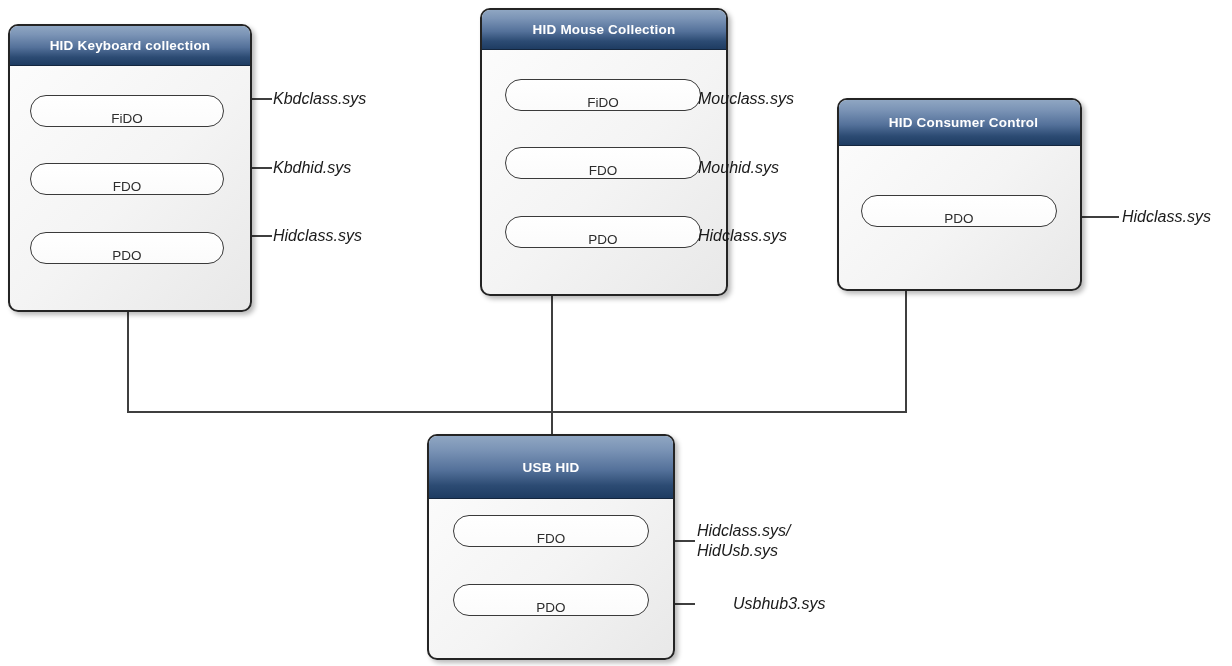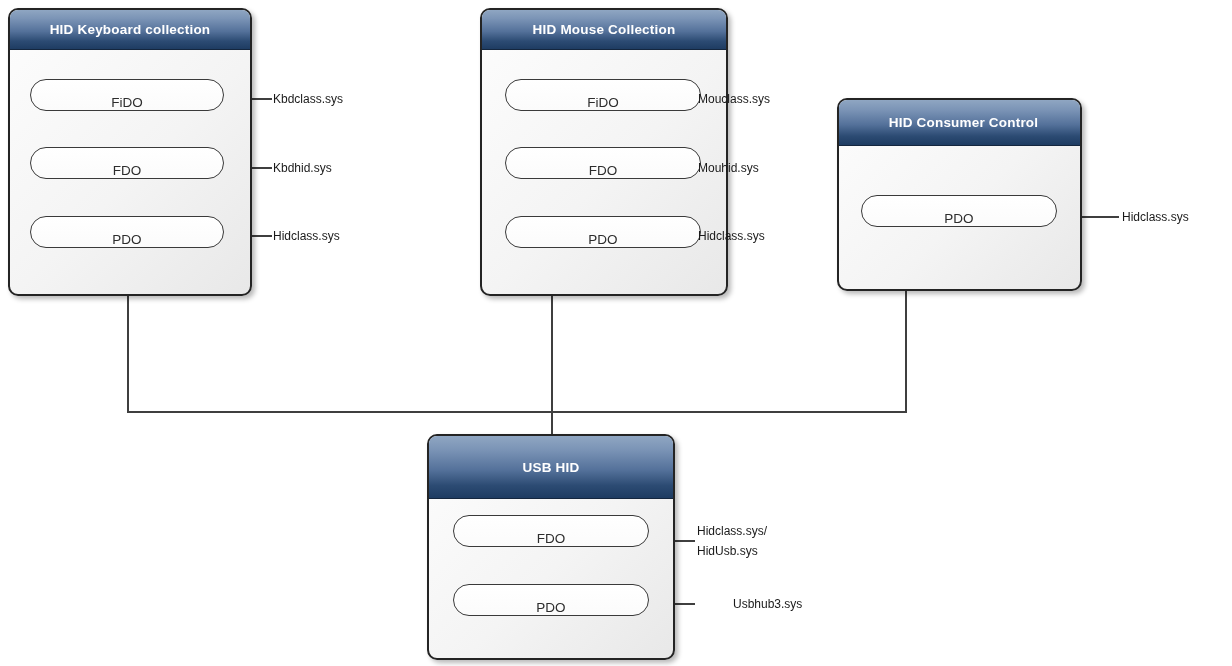--- a/index.html
+++ b/index.html
@@ -71,23 +71,24 @@
 
   .pill-label {
     color: var(--pill-text);
     font-size: 13.5px;
   }
 
   .driver-label {
     position: absolute;
     transform: translateY(-50%);
     color: var(--label-text);
-    font-size: 12px;
+    font-size: 16px;
     line-height: 20px;
     white-space: pre-line;
+    font-style: italic;
   }
 
   .hline, .vline {
     position: absolute;
     background: var(--connector);
   }
   .hline { height: 1.5px; }
   .vline { width: 1.5px; }
 </style>
 </head>
@@ -103,21 +104,21 @@
   <div class="hline" style="left:220px; top:98px;  width:52px;"></div>
   <div class="hline" style="left:220px; top:167px; width:52px;"></div>
   <div class="hline" style="left:220px; top:235px; width:52px;"></div>
   <div class="hline" style="left:645px; top:98px;  width:52px;"></div>
   <div class="hline" style="left:645px; top:167px; width:52px;"></div>
   <div class="hline" style="left:645px; top:235px; width:52px;"></div>
   <div class="hline" style="left:1053px; top:216px; width:66px;"></div>
   <div class="hline" style="left:645px; top:540px; width:50px;"></div>
   <div class="hline" style="left:645px; top:603px; width:50px;"></div>
 
-  <div class="node" style="left:8px; top:8px; width:244px; height:288px;">
+  <div class="node" style="left:8px; top:24px; width:244px; height:288px;">
     <div class="node-header">
       <span class="node-title">HID Keyboard collection</span>
     </div>
     <div class="pill" style="left:20px; top:69px; width:194px;">
       <span class="pill-label">FiDO</span>
     </div>
     <div class="pill" style="left:20px; top:137px; width:194px;">
       <span class="pill-label">FDO</span>
     </div>
     <div class="pill" style="left:20px; top:206px; width:194px;">

